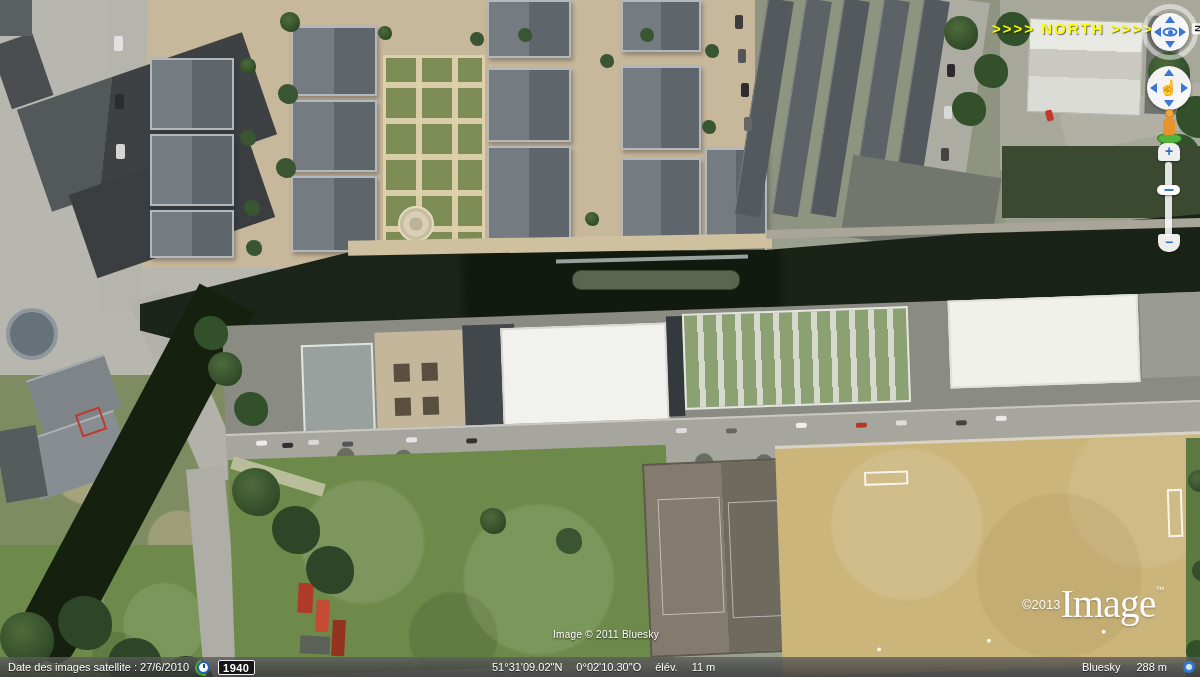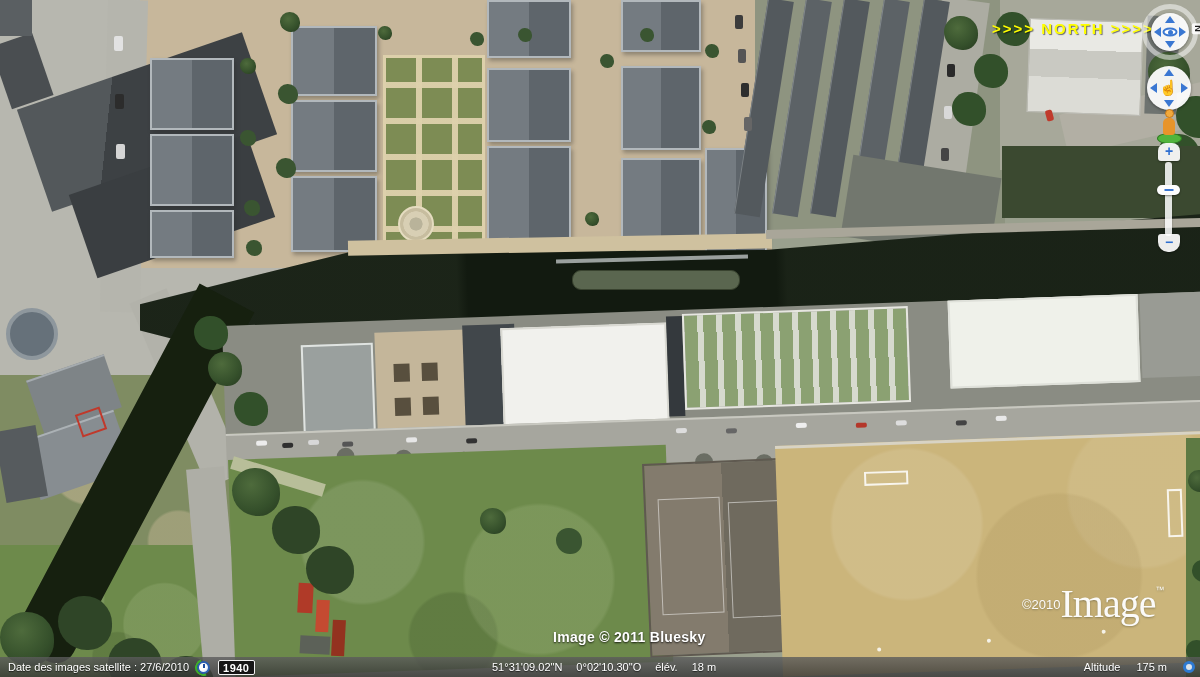--- a/index.html
+++ b/index.html
@@ -99,22 +99,22 @@
   .time-badge{background:#161616;border:1px solid #f2f2f2;border-radius:2px;
     padding:0 4px;height:15px;line-height:14px;font-weight:bold;letter-spacing:.5px;}
   .donut{display:inline-block;width:12px;height:12px;border-radius:50%;
     border:3px solid #2e7ad2;background:rgba(235,243,252,.9);}
 
   .g-watermark{position:absolute;left:1022px;top:580px;color:rgba(255,255,255,.96);
     text-shadow:0 1px 2px rgba(70,70,50,.45);white-space:nowrap;}
   .g-copy{font-size:13px;vertical-align:8px;letter-spacing:0;}
   .g-brand{font-family:"Liberation Serif",serif;font-size:40px;letter-spacing:-1px;}
   .g-tm{font-size:9px;vertical-align:24px;}
-  .credit{position:absolute;left:553px;top:629px;color:#fff;font-size:14px;
-    text-shadow:0 1px 2px rgba(0,0,0,.8);letter-spacing:.3px;font-weight:bold;}
+  .credit{position:absolute;left:553px;top:629px;color:#fff;font-size:10px;
+    text-shadow:0 1px 2px rgba(0,0,0,.8);letter-spacing:.3px;}
 </style>
 </head>
 <body>
 
 <div class="stage">
 
   <div class="map">
 
     <div class="abs" style="left:0;top:0;width:315px;height:410px;background:#b7b7af;"></div>
     <div class="abs" style="left:140px;top:0;width:632px;height:268px;background:#c7b79b;"></div>
@@ -254,35 +254,35 @@
   <div class="peg-body"></div>
   <div class="peg-head"></div>
 
   <div class="zoom-btn" style="left:1158px;top:143px;border-radius:8px 8px 3px 3px;">+</div>
   <div class="zoom-track"></div>
   <div class="zoom-handle">
       <span></span>
     </div>
   <div class="zoom-btn" style="left:1158px;top:234px;border-radius:3px 3px 10px 10px;">−</div>
 
-  <div class="g-watermark"><span class="g-copy">©2010</span><span class="g-brand">Image</span><span class="g-tm">™</span></div>
+  <div class="g-watermark"><span class="g-copy">©2013</span><span class="g-brand">Image</span><span class="g-tm">™</span></div>
   <div class="credit">Image © 2011 Bluesky</div>
 
   <div class="status-bar">
     <div class="sb-group" style="left:8px;gap:8px;">
       <span>Date des images satellite : 27/6/2010</span>
       <span class="clock-icon"></span>
       <span class="time-badge">1940</span>
     </div>
     <div class="sb-group" style="left:492px;gap:14px;">
       <span>51°31'09.02"N</span>
       <span>0°02'10.30"O</span>
       <span>élév.</span>
-      <span>18 m</span>
+      <span>11 m</span>
     </div>
     <div class="sb-group" style="right:5px;gap:16px;">
-      <span>Altitude</span>
-      <span>175 m</span>
+      <span>Bluesky</span>
+      <span>288 m</span>
       <span class="donut"></span>
     </div>
   </div>
 
 </div>
 
 </body></html>

